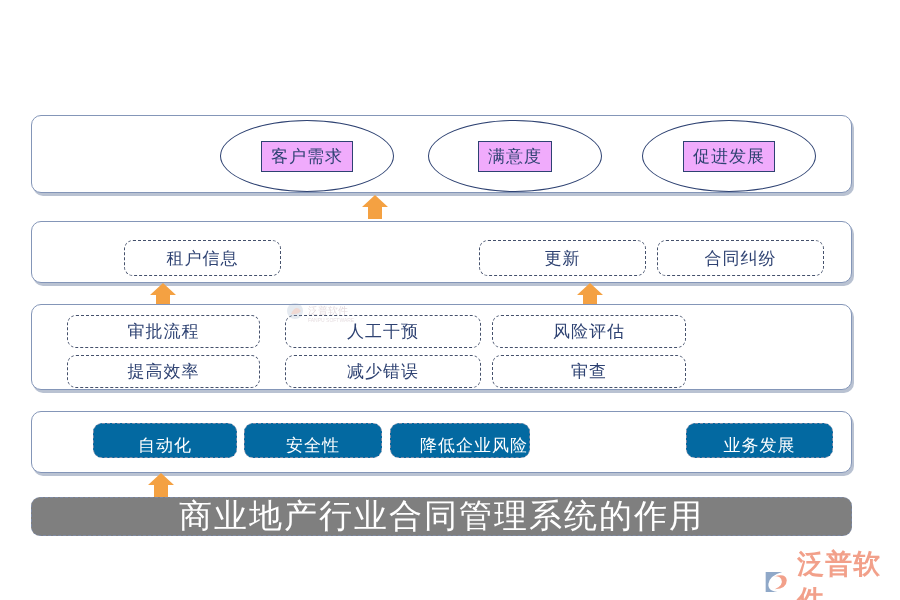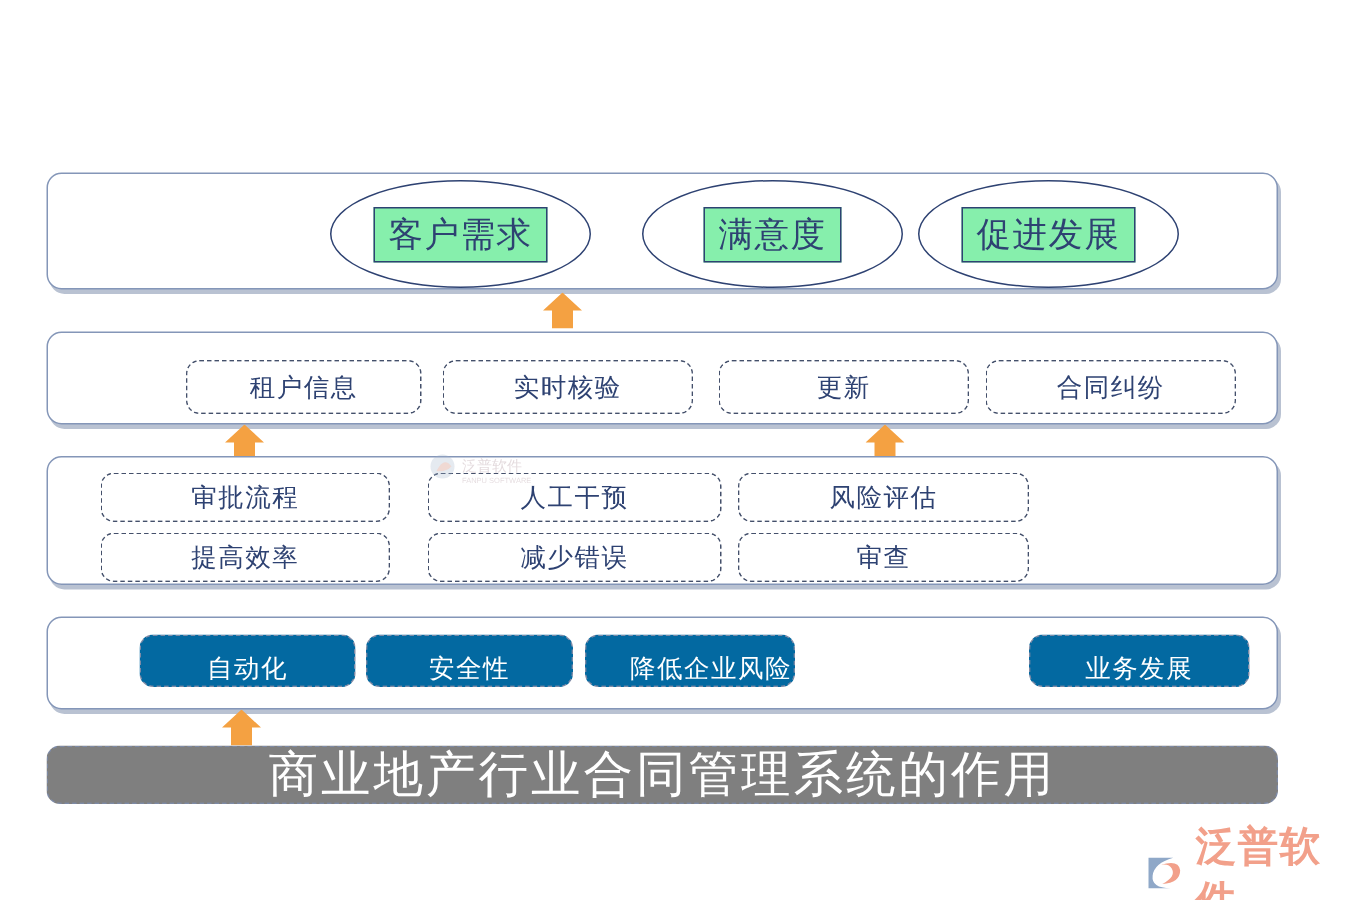--- a/index.html
+++ b/index.html
@@ -44,23 +44,23 @@
     border: 1.6px solid #2e4272;
     border-radius: 50%;
     background: transparent;
     display: flex;
     align-items: center;
     justify-content: center;
   }
   .ellipse-label {
     box-sizing: border-box;
     border: 1.2px solid #2e4272;
-    background: #86efac;
+    background: #f0abfc;
     color: #2e4272;
-    font-size: 23px;
+    font-size: 17px;
     line-height: 1;
     padding: 6px 9px;
     white-space: nowrap;
     letter-spacing: 1px;
   }
 
   
   .chip {
     position: absolute;
     box-sizing: border-box;
@@ -151,36 +151,33 @@
   </div>
 
   <div class="ellipse" style="left:220px; top:120px; width:174px; height:72px;">
     <span class="ellipse-label">客户需求</span>
   </div>
 
   <div class="ellipse" style="left:428px; top:120px; width:174px; height:72px;">
     <span class="ellipse-label">满意度</span>
   </div>
 
-  <div class="ellipse" style="left:612px; top:120px; width:174px; height:72px;text-align:center;">
+  <div class="ellipse" style="left:642px; top:120px; width:174px; height:72px;text-align:center;">
     <span class="ellipse-label">促进发展</span>
   </div>
 
   <svg class="arrow" style="left:362px; top:195px;" viewBox="0 0 26 24">
     <polygon points="13,0 26,12 20,12 20,24 6,24 6,12 0,12" fill="#f4a142"></polygon>
   </svg>
 
   <div class="band-shadow" style="left:33px; top:224px; width:821px; height:62px;"></div>
   <div class="band" style="left:31px; top:221px; width:821px; height:62px;"></div>
 
   <div class="chip" style="left:124px; top:240px; width:157px; height:36px;">
     <span>租户信息</span>
-  </div>
-  <div class="chip" style="left:295px; top:240px; width:167px; height:36px;">
-    <span>实时核验</span>
   </div>
   <div class="chip" style="left:479px; top:240px; width:167px; height:36px;">
     <span>更新</span>
   </div>
   <div class="chip" style="left:657px; top:240px; width:167px; height:36px;">
     <span>合同纠纷</span>
   </div>
 
   <svg class="arrow" style="left:150px; top:283px;" viewBox="0 0 26 24">
     <polygon points="13,0 26,12 20,12 20,24 6,24 6,12 0,12" fill="#f4a142"></polygon>

